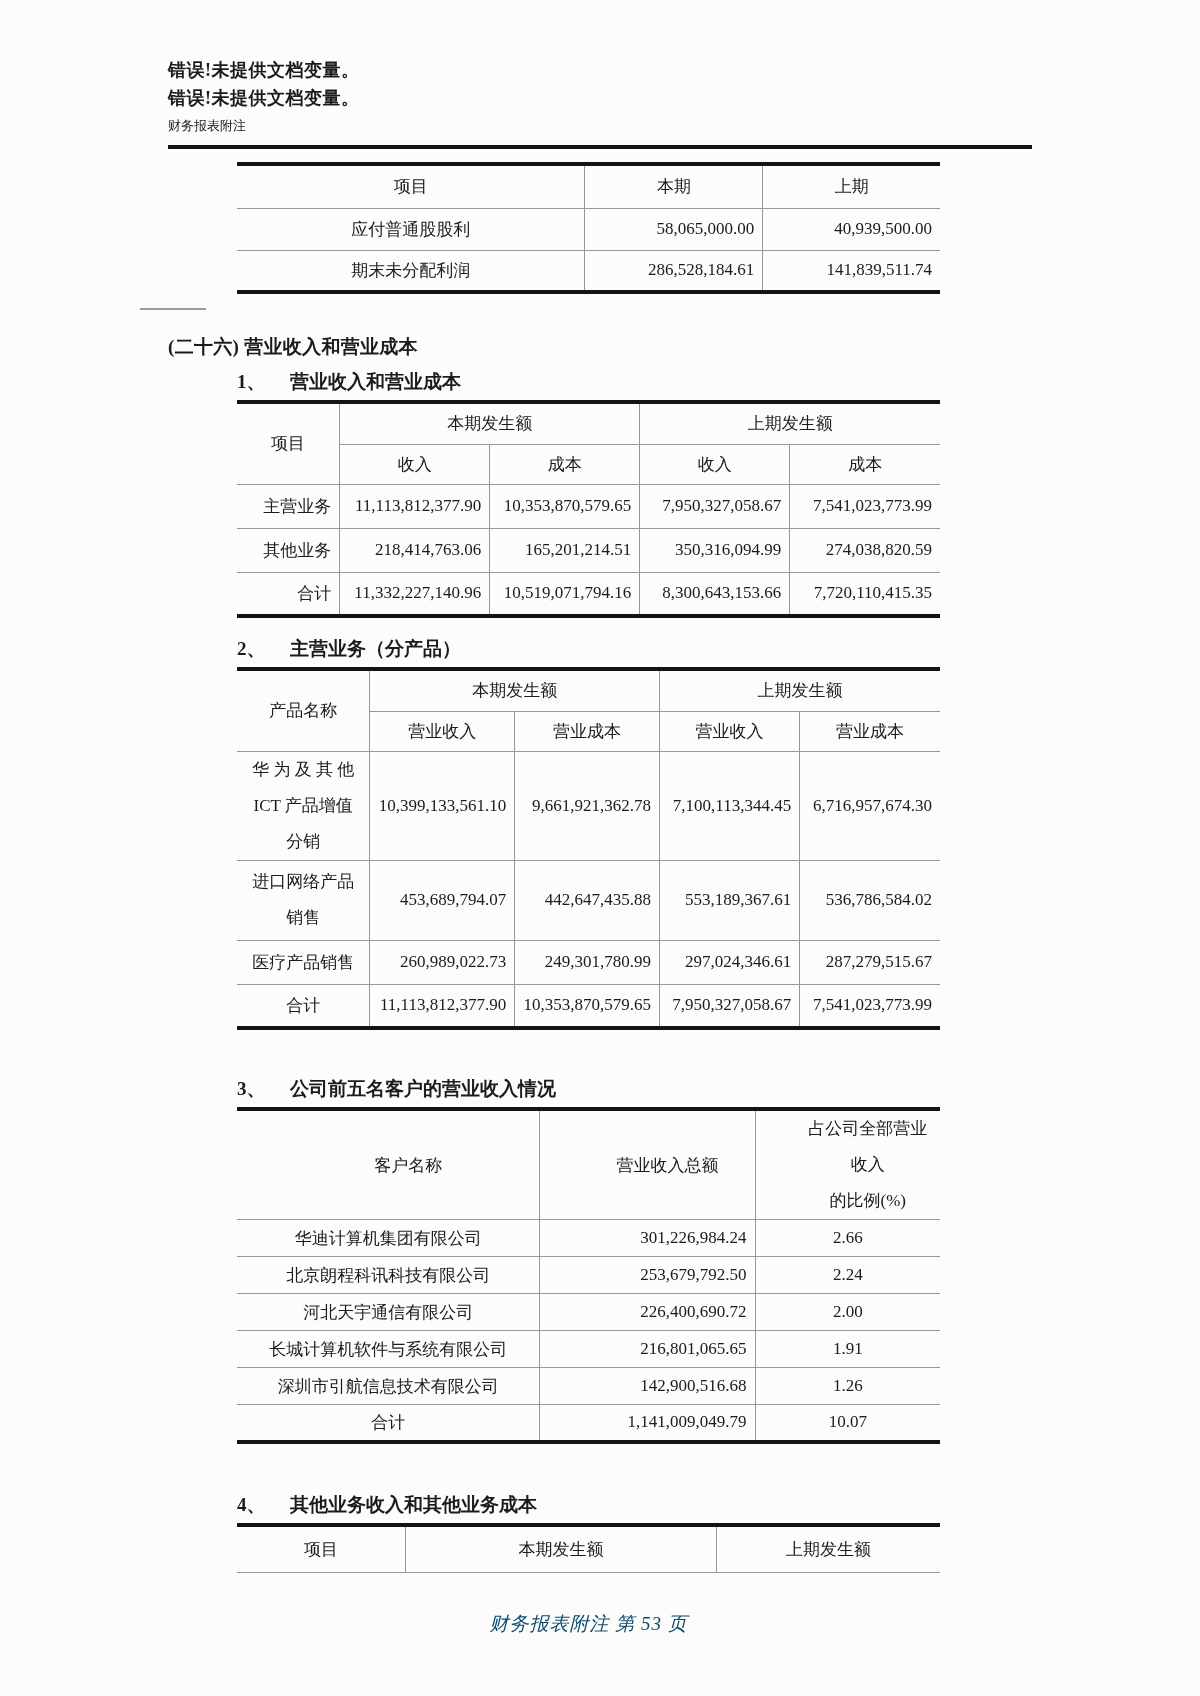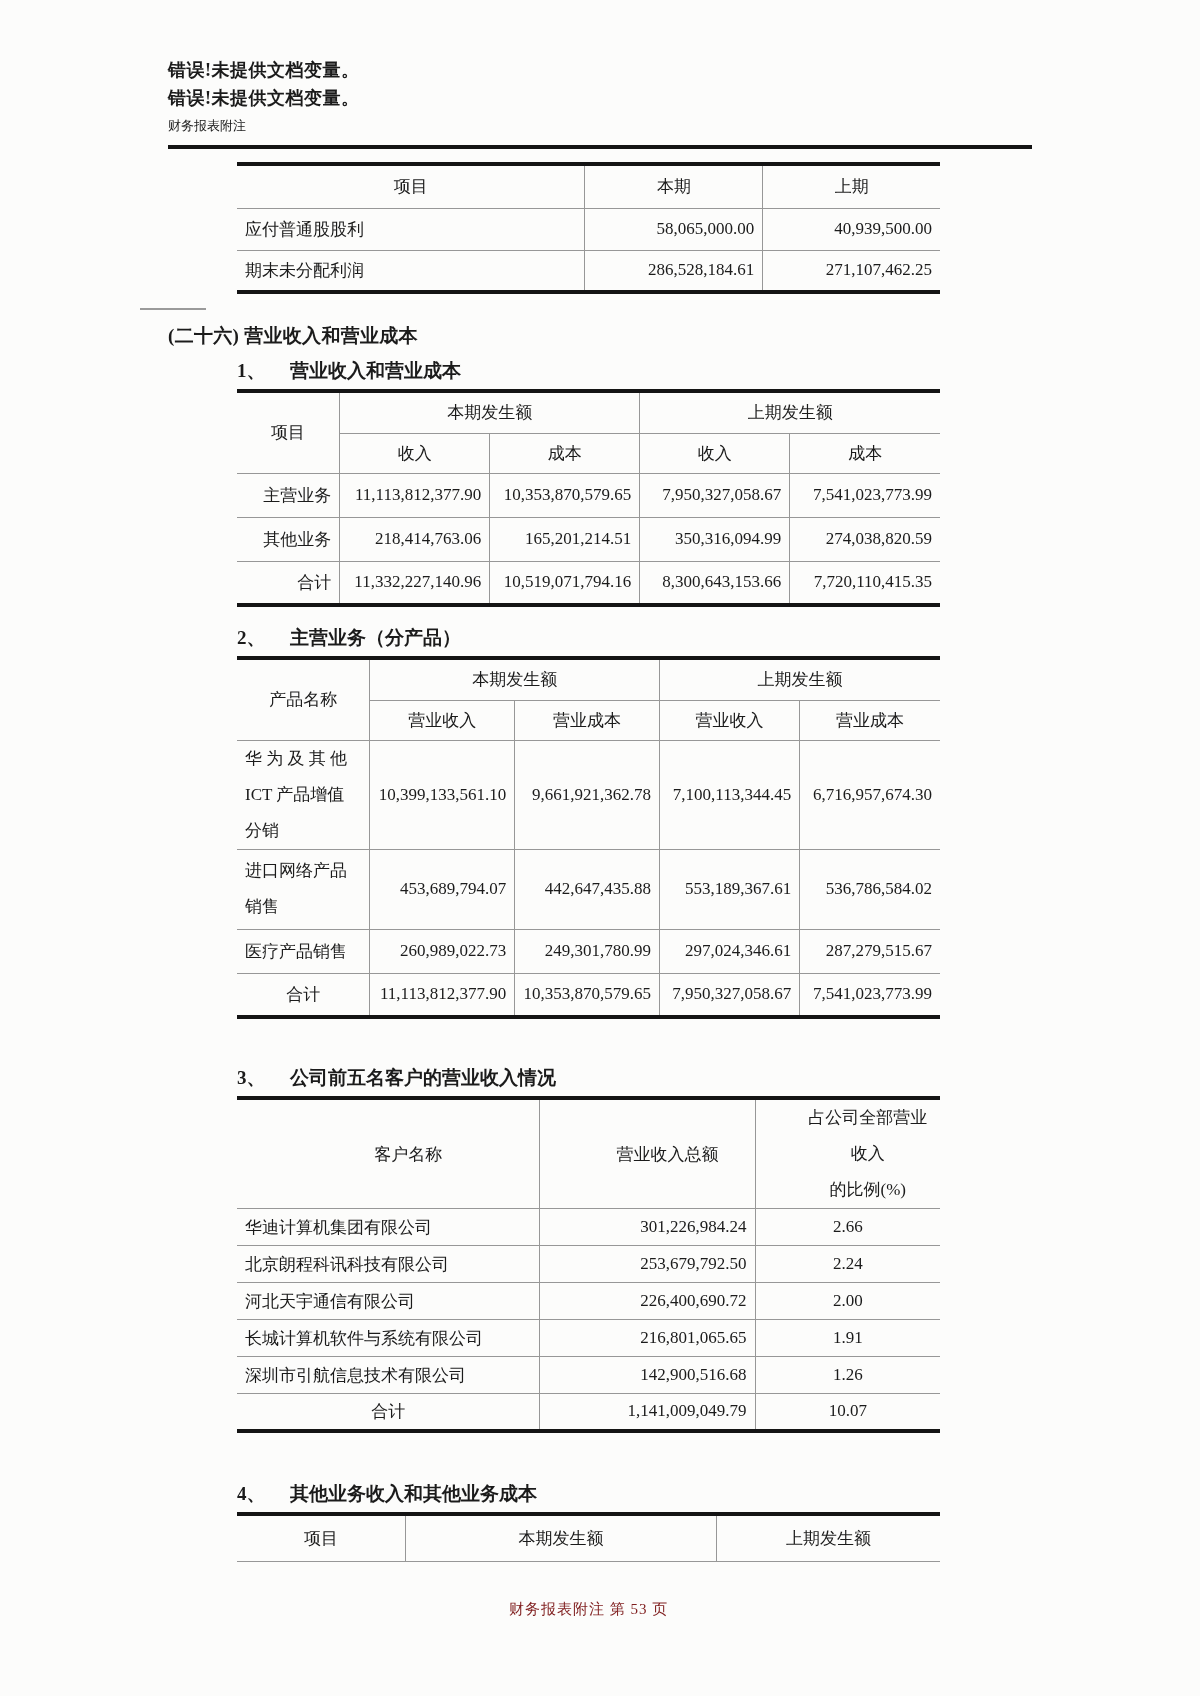--- a/index.html
+++ b/index.html
@@ -35,46 +35,46 @@
   table.fin td:first-child { border-left:0; }
   table.fin td:last-child  { border-right:0; }
   table.fin.attached tr.first td { border-top:0; }
   table.fin.cut { border-bottom:0; }
 
   tr.hr44 td { height:44px; } tr.hr42 td { height:42px; }
   tr.hr40 td { height:40px; } tr.hr37 td { height:37px; }
   tr.hr46 td { height:46px; } tr.hr80 td { height:80px;padding-left:48px; }
   tr.hr106 td { height:106px; } tr.hr78 td { height:80px; }
 
-  .c { text-align:center; } .l { text-align:left; } .r { text-align:right; }
+  .c { text-align:center; } .l { text-align:center; } .r { text-align:right; }
   .ind65 { padding-left:65px; } .ind28 { padding-left:28px; }
   .pr10 { padding-right:10px; }
   .pre { white-space:pre-line; line-height:36px; }
 
   .short-line { width:66px; height:2px; background:#9a9a9a; margin:14px 0 0 -28px; }
 
-  .chapter { margin-top:13px; font-size:19px; font-weight:700; letter-spacing:.3px; }
+  .chapter { margin-top:24px; font-size:19px; font-weight:700; letter-spacing:.3px; }
 
   .sec-head {
     width:703px; margin-left:69px;
     display:flex; align-items:flex-end;
     font-size:19px; font-weight:700;
     line-height:26px; padding-bottom:5px;
     border-bottom:4px solid #141414;
   }
   .sec-head .no { width:53px; flex:0 0 53px; }
   .mt9  { margin-top:9px; }
   .mt46 { margin-top:46px; }
   .mt48 { margin-top:48px; }
 
   td.nb-b { border-bottom:0; }
 
   .footer {
     width:703px; margin:38px 0 0 69px;
-    text-align:center; font-size:15px; color:#7f1d1d; letter-spacing:1px;
+    text-align:center; font-size:19px; color:#0c4a6e; letter-spacing:1px;font-style:italic;
   }
 </style>
 </head>
 <body>
 
 <div class="doc">
 
   <div class="err-line">错误!未提供文档变量。</div>
   <div class="err-line">错误!未提供文档变量。</div>
   <div class="subtitle">财务报表附注</div>
@@ -93,21 +93,21 @@
       <td class="c">上期</td>
     </tr>
     <tr class="hr42">
       <td class="l ind65">应付普通股股利</td>
       <td class="r pr10">58,065,000.00</td>
       <td class="r pr10">40,939,500.00</td>
     </tr>
     <tr class="hr42">
       <td class="l ind28">期末未分配利润</td>
       <td class="r pr10">286,528,184.61</td>
-      <td class="r pr10">271,107,462.25</td>
+      <td class="r pr10">141,839,511.74</td>
     </tr>
   </tbody>
     </table>
 
   <div class="short-line"></div>
 
   <div class="chapter">(二十六) 营业收入和营业成本</div>
 
   <div class="sec-head mt9">
     <span class="no">1、</span>

